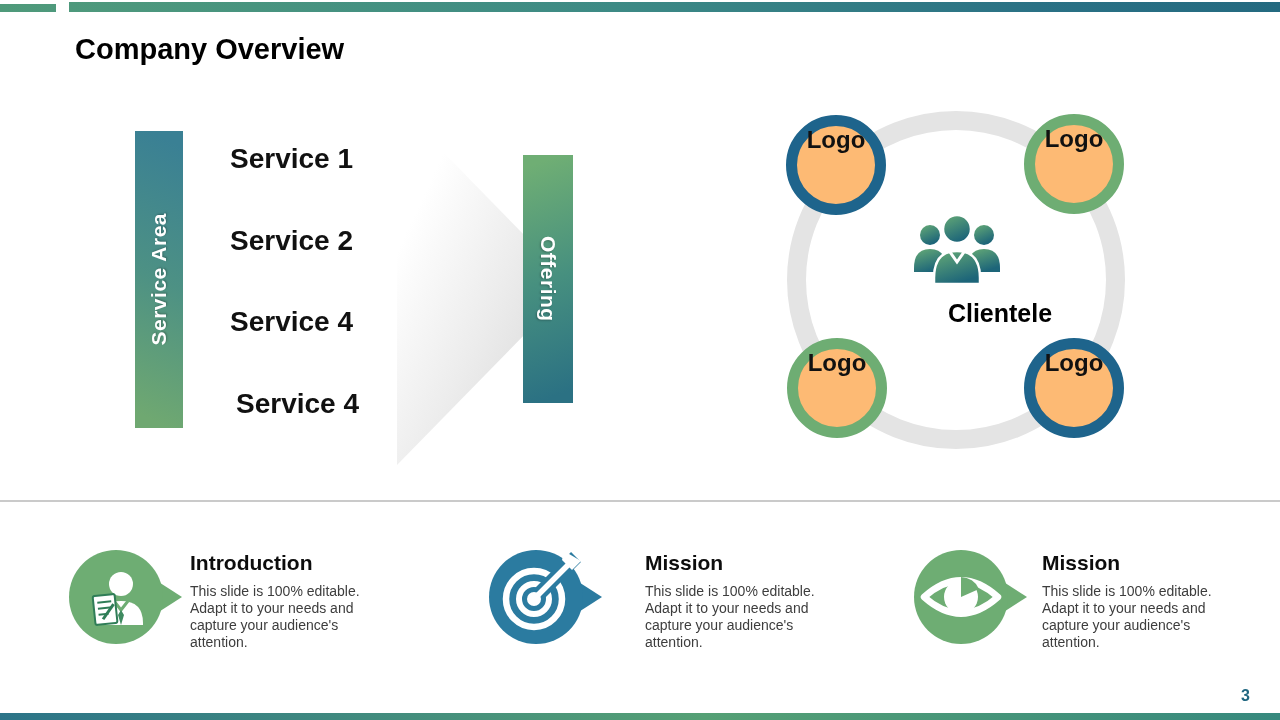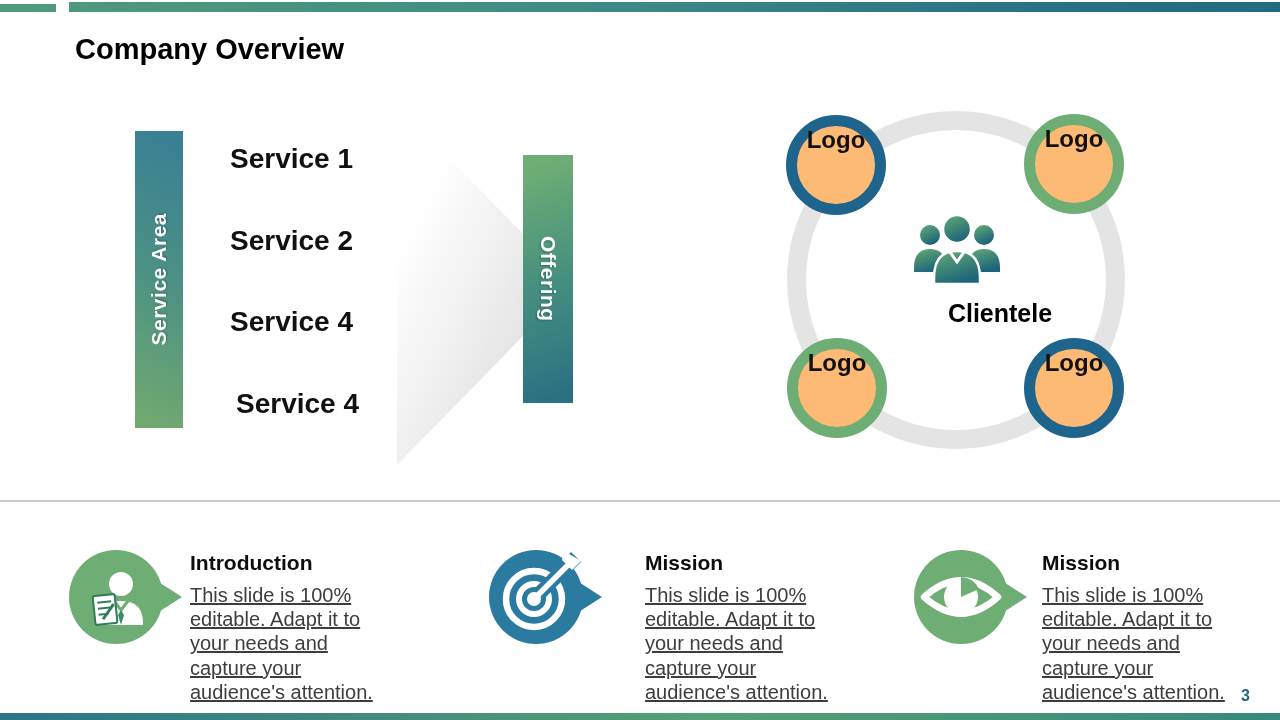--- a/index.html
+++ b/index.html
@@ -50,22 +50,22 @@
   .people-icon { position:absolute; left:908px; top:212px; z-index:2; }
   .clientele-label { position:absolute; left:900px; top:299px; width:200px; text-align:center;
               font-size:25px; font-weight:bold; color:#000; z-index:2; }
 
   .divider { position:absolute; left:0; top:500px; width:1280px; height:2px; background:#cacaca; }
 
   
   .info-icon { position:absolute; top:549px; }
   .ii-1 { left:68px; } .ii-2 { left:488px; } .ii-3 { left:913px; }
   .info-title { position:absolute; top:551px; font-size:21px; font-weight:bold; color:#0d0d0d; }
-  .info-body  { position:absolute; top:583px; width:198px; font-size:20px; line-height:1.21;
-                color:#3d3d3d;text-decoration:underline; }
+  .info-body  { position:absolute; top:583px; width:198px; font-size:14px; line-height:1.21;
+                color:#3d3d3d; }
   .col-1 { left:190px; } .col-2 { left:617px;margin-left:28px; } .col-3 { left:1042px; }
 
   .page-number { position:absolute; left:1210px; top:687px; width:40px; text-align:right;
                 font-size:16px; font-weight:bold; color:#1f6680; }
 </style>
 </head>
 <body>
 
 <div class="slide">
 

